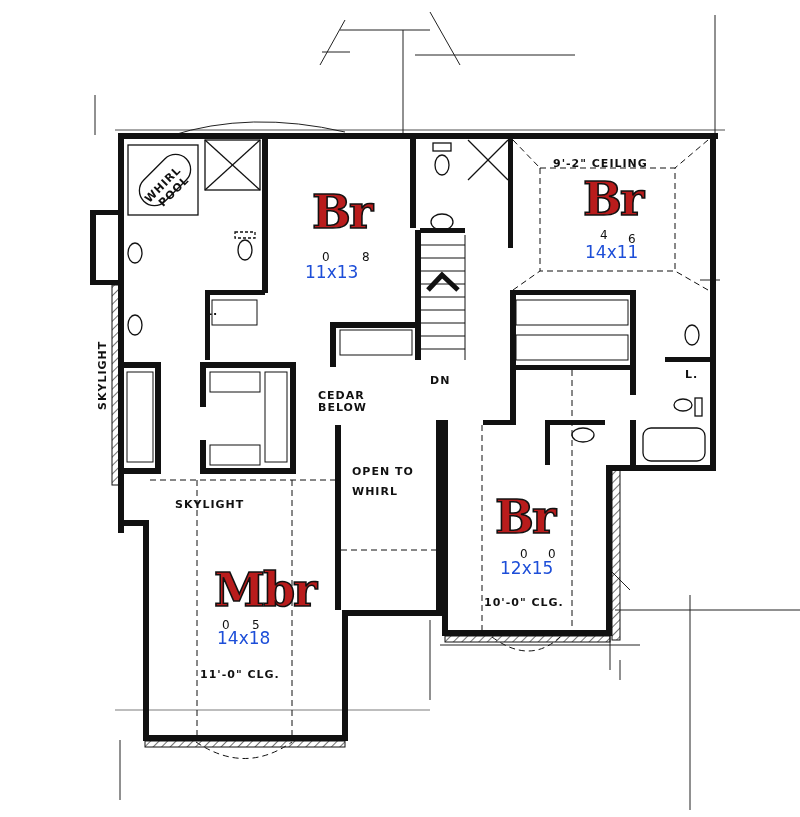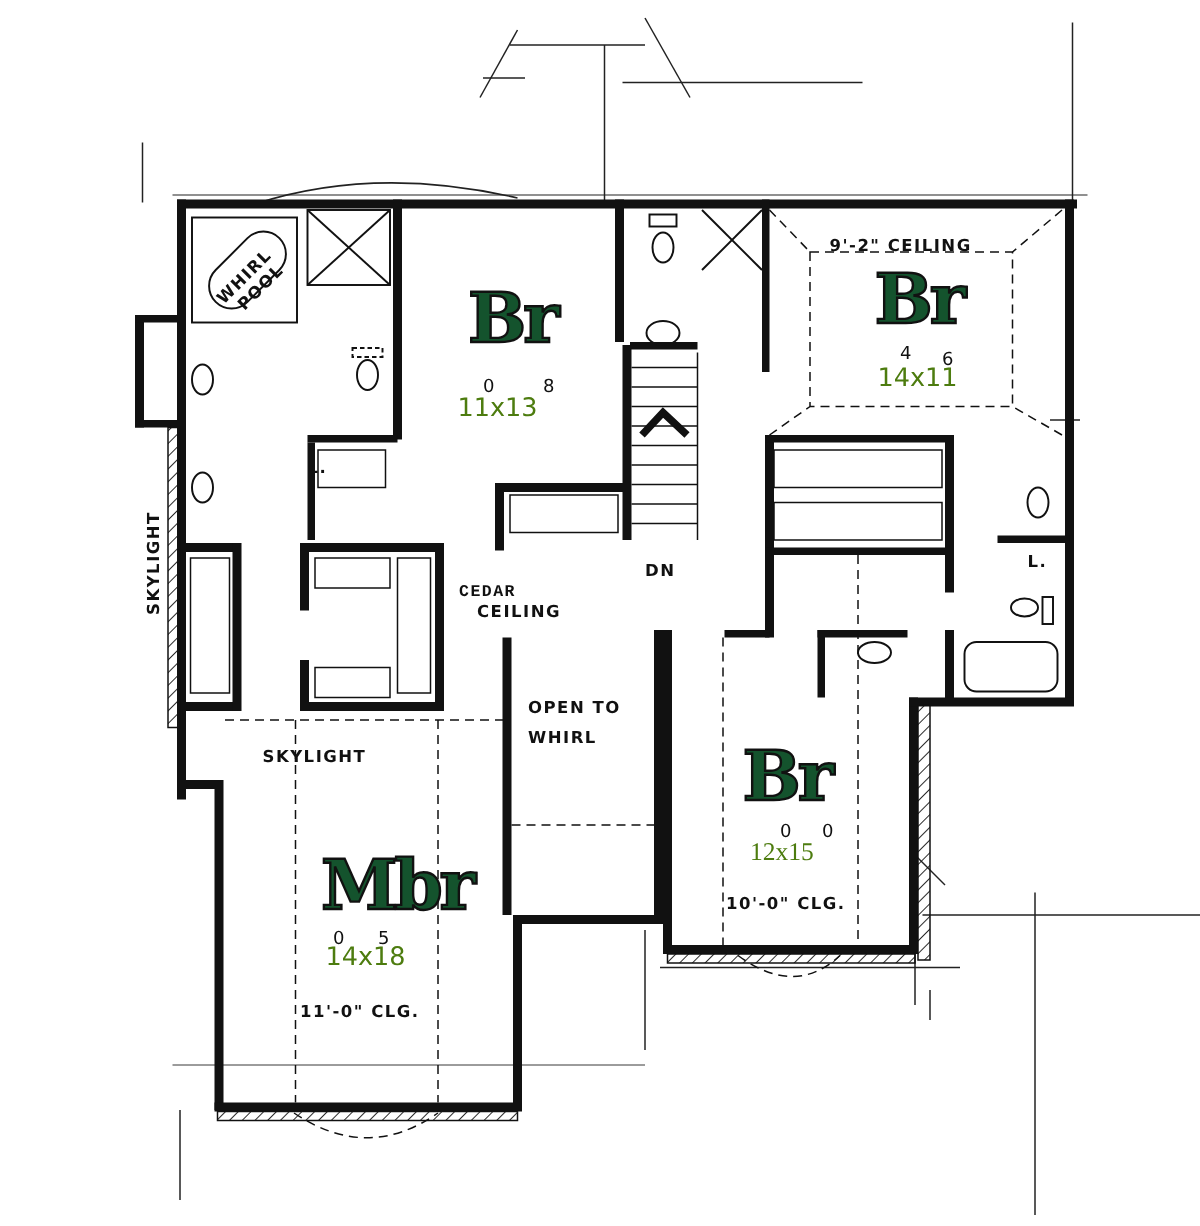--- a/index.html
+++ b/index.html
@@ -1,22 +1,22 @@
 <!DOCTYPE html>
 <html><head>
 <meta charset="utf-8">
 <style>
   html, body { margin: 0; padding: 0; background: #ffffff; }
   body { width: 800px; height: 817px; position: relative; overflow: hidden; font-family: "DejaVu Sans", sans-serif; }
   #plan { position: absolute; left: 0; top: 0; width: 800px; height: 817px; }
   .lbl { position: absolute; font-family: "DejaVu Sans", sans-serif; font-weight: bold; color: #111; letter-spacing: 1px; white-space: nowrap; }
   .small { font-size: 11px; }
-  .dim { position: absolute; font-family: "DejaVu Sans", sans-serif; color: #4d7c0f; white-space: nowrap; font-size: 17px; }
+  .dim { position: absolute; font-family: "DejaVu Sans", sans-serif; color: #1d4ed8; white-space: nowrap; font-size: 17px; }
   .sup { position: absolute; font-family: "DejaVu Sans", sans-serif; color: #111; font-size: 12px; }
-  .room { position: absolute; font-family: "DejaVu Serif", serif; font-weight: bold; font-size: 46px; color: #14532d;
+  .room { position: absolute; font-family: "DejaVu Serif", serif; font-weight: bold; font-size: 46px; color: #b91c1c;
           -webkit-text-stroke: 1.6px #111; letter-spacing: -2px; }
   .vert { transform: rotate(-90deg); transform-origin: left top; }
 </style>
 </head>
 <body>
 
 <svg id="plan" viewBox="0 0 800 817" xmlns="http://www.w3.org/2000/svg">
   <defs>
     <pattern id="hatch" width="6" height="6" patternUnits="userSpaceOnUse" patternTransform="rotate(45)">
       <line x1="0" y1="0" x2="0" y2="6" stroke="#111" stroke-width="1.2"></line>
@@ -175,42 +175,42 @@
     <line x1="341" y1="550" x2="436" y2="550"></line>
     <path d="M 196 742 Q 245 775 292 742"></path>
     <path d="M 492 637 Q 530 665 560 637"></path>
   </g>
 </svg>
 
 <div class="lbl small" style="left:140px;top:178px;transform:rotate(-45deg);">WHIRL</div>
 <div class="lbl small" style="left:155px;top:185px;transform:rotate(-45deg);">POOL</div>
 <div class="lbl small vert" style="left:96px;top:410px;">SKYLIGHT</div>
 <div class="lbl small" style="left:175px;top:498px;">SKYLIGHT</div>
-<div class="lbl small" style="left:306px;top:389px;font-family:Liberation Mono, monospace;">CEDAR</div>
-<div class="lbl small" style="left:318px;top:401px;">CEILING</div>
+<div class="lbl small" style="left:318px;top:389px;">CEDAR</div>
+<div class="lbl small" style="left:318px;top:401px;">BELOW</div>
 <div class="lbl small" style="left:430px;top:374px;">DN</div>
 <div class="lbl small" style="left:352px;top:465px;">OPEN TO</div>
 <div class="lbl small" style="left:352px;top:485px;">WHIRL</div>
 <div class="lbl small" style="left:205px;top:305px;">L.</div>
 <div class="lbl small" style="left:685px;top:368px;">L.</div>
 
 <div class="room" style="left:312px;top:185px;">Br</div>
 <div class="sup" style="left:322px;top:250px;">0</div>
 <div class="sup" style="left:362px;top:250px;">8</div>
 <div class="dim" style="left:305px;top:262px;">11x13</div>
 
 <div class="lbl small" style="left:553px;top:157px;">9'-2" CEILING</div>
 <div class="room" style="left:583px;top:172px;">Br</div>
 <div class="sup" style="left:600px;top:228px;">4</div>
 <div class="sup" style="left:628px;top:232px;">6</div>
 <div class="dim" style="left:585px;top:242px;">14x11</div>
 
 <div class="room" style="left:495px;top:490px;">Br</div>
 <div class="sup" style="left:520px;top:547px;">0</div>
 <div class="sup" style="left:548px;top:547px;">0</div>
-<div class="dim" style="left:500px;top:558px;font-family:Liberation Serif, serif;">12x15</div>
+<div class="dim" style="left:500px;top:558px;">12x15</div>
 <div class="lbl small" style="left:484px;top:596px;">10'-0" CLG.</div>
 
 <div class="room" style="left:214px;top:563px;">Mbr</div>
 <div class="sup" style="left:222px;top:618px;">0</div>
 <div class="sup" style="left:252px;top:618px;">5</div>
 <div class="dim" style="left:217px;top:628px;">14x18</div>
 <div class="lbl small" style="left:200px;top:668px;">11'-0" CLG.</div>
 
 </body></html>

